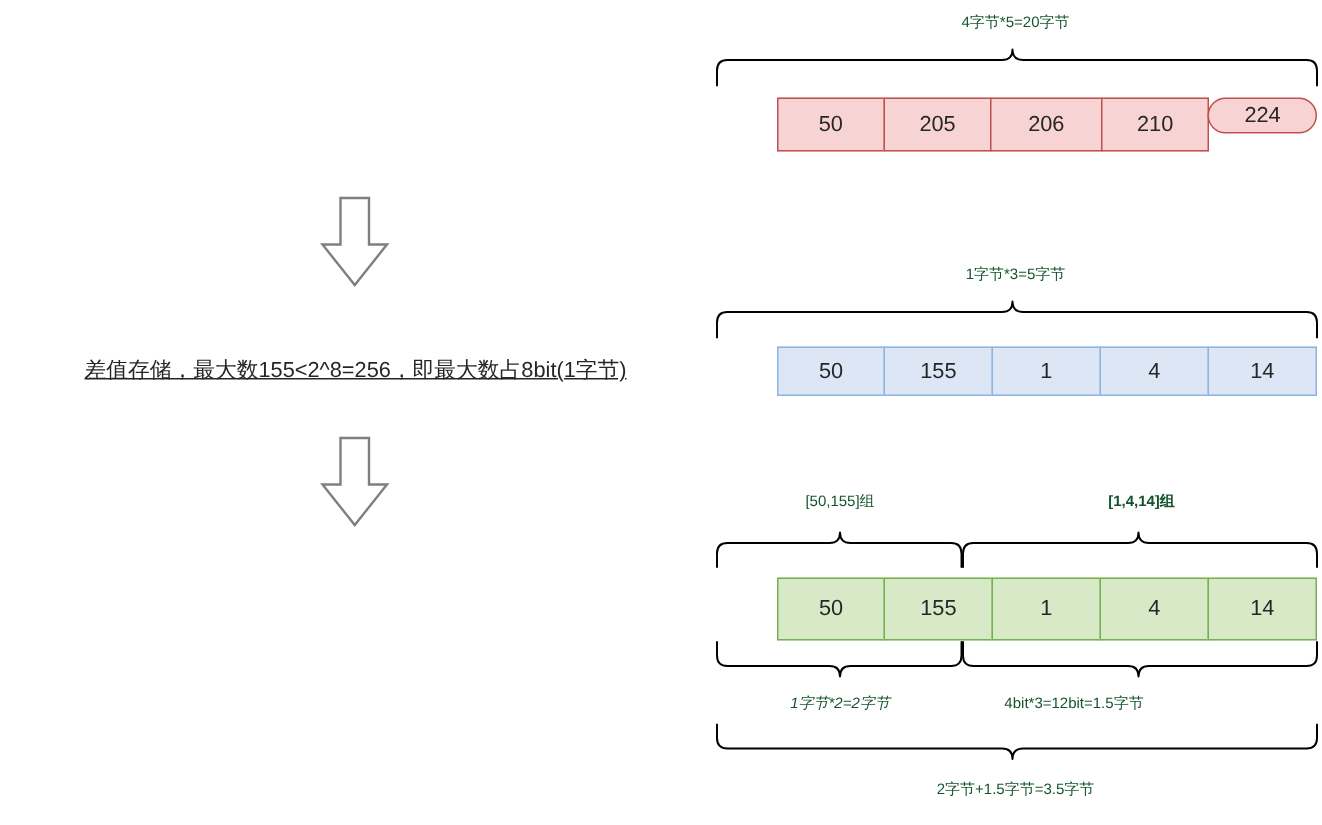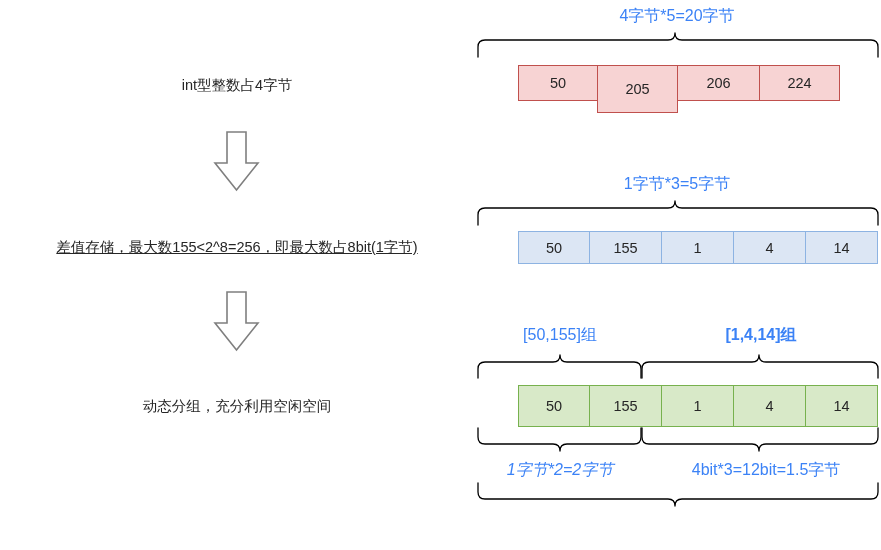--- a/index.html
+++ b/index.html
@@ -2,21 +2,21 @@
 <html><head>
 <meta charset="utf-8">
 <style>
   html,body{margin:0;padding:0;background:#ffffff;}
   body{width:881px;height:550px;position:relative;overflow:hidden;
        font-family:"Liberation Sans","DejaVu Sans",sans-serif;color:#1a1a1a;}
 
   .stage{position:absolute;left:0;top:0;width:881px;height:550px;}
 
   
-  .label{position:absolute;font-size:16px;line-height:18px;color:#3b82f6;
+  .label{position:absolute;font-size:10px;line-height:18px;color:#14532d;
          white-space:nowrap;}
   .label.center{transform:translateX(-50%);text-align:center;}
 
   .desc{position:absolute;font-size:14.5px;line-height:19px;color:#262626;
         white-space:nowrap;transform:translateX(-50%);text-align:center;}
 
   
   .rowtable{position:absolute;display:flex;box-sizing:border-box;}
   .cell{box-sizing:border-box;display:flex;align-items:center;
         justify-content:center;font-size:14.5px;border-style:solid;
@@ -76,51 +76,51 @@
       <path d="M227,132 L246,132 L246,163 L258,163 L236.5,190 L215,163 L227,163 Z" fill="#ffffff" stroke="#7f7f7f" stroke-width="1.6" stroke-linejoin="miter"></path>
     </g>
 
     <g>
       <path d="M227,292 L246,292 L246,323 L258,323 L236.5,350 L215,323 L227,323 Z" fill="#ffffff" stroke="#7f7f7f" stroke-width="1.6" stroke-linejoin="miter"></path>
     </g>
   </svg>
 
   <div class="label center" style="left:677px;top:7px;">4字节*5=20字节</div>
 
-  <div class="desc" style="left:237px;top:76px;">int型整数占4字节</div>
 
   <div class="rowtable t-red" style="left:478px;top:65px;width:400px;height:36px;">
     <div class="cell" style="width:80px;height:36px;">50</div>
-    <div class="cell" style="width:81px;height:48px;">205</div>
+    <div class="cell" style="width:81px;height:36px;">205</div>
     <div class="cell" style="width:83px;height:36px;">206</div>
-    <div class="cell" style="width:81px;height:36px;">224</div>
+    <div class="cell" style="width:81px;height:36px;">210</div>
+    <div class="cell" style="width:81px;height:24px;border-radius:15px;">224</div>
   </div>
 
   <div class="label center" style="left:677px;top:175px;">1字节*3=5字节</div>
 
   <div class="desc" style="left:237px;top:238px;text-decoration:underline;">差值存储，最大数155&lt;2^8=256，即最大数占8bit(1字节)</div>
 
   <div class="rowtable t-blue" style="left:478px;top:231px;width:400px;height:33px;">
     <div class="cell" style="width:80px;height:33px;">50</div>
     <div class="cell" style="width:81px;height:33px;">155</div>
     <div class="cell" style="width:81px;height:33px;">1</div>
     <div class="cell" style="width:81px;height:33px;">4</div>
     <div class="cell" style="width:81px;height:33px;">14</div>
   </div>
 
   <div class="label center" style="left:560px;top:326px;">[50,155]组</div>
   <div class="label center" style="left:761px;top:326px;font-weight:bold;">[1,4,14]组</div>
 
-  <div class="desc" style="left:237px;top:397px;">动态分组，充分利用空闲空间</div>
 
   <div class="rowtable t-green" style="left:478px;top:385px;width:400px;height:42px;">
     <div class="cell" style="width:80px;height:42px;">50</div>
     <div class="cell" style="width:81px;height:42px;">155</div>
     <div class="cell" style="width:81px;height:42px;">1</div>
     <div class="cell" style="width:81px;height:42px;">4</div>
     <div class="cell" style="width:81px;height:42px;">14</div>
   </div>
 
   <div class="label center" style="left:560px;top:461px;font-style:italic;">1字节*2=2字节</div>
-  <div class="label center" style="left:766px;top:461px;text-align:right;">4bit*3=12bit=1.5字节</div>
+  <div class="label center" style="left:716px;top:461px;text-align:right;">4bit*3=12bit=1.5字节</div>
 
+  <div class="label center" style="left:677px;top:518px;">2字节+1.5字节=3.5字节</div>
 
 </div>
 
 </body></html>

